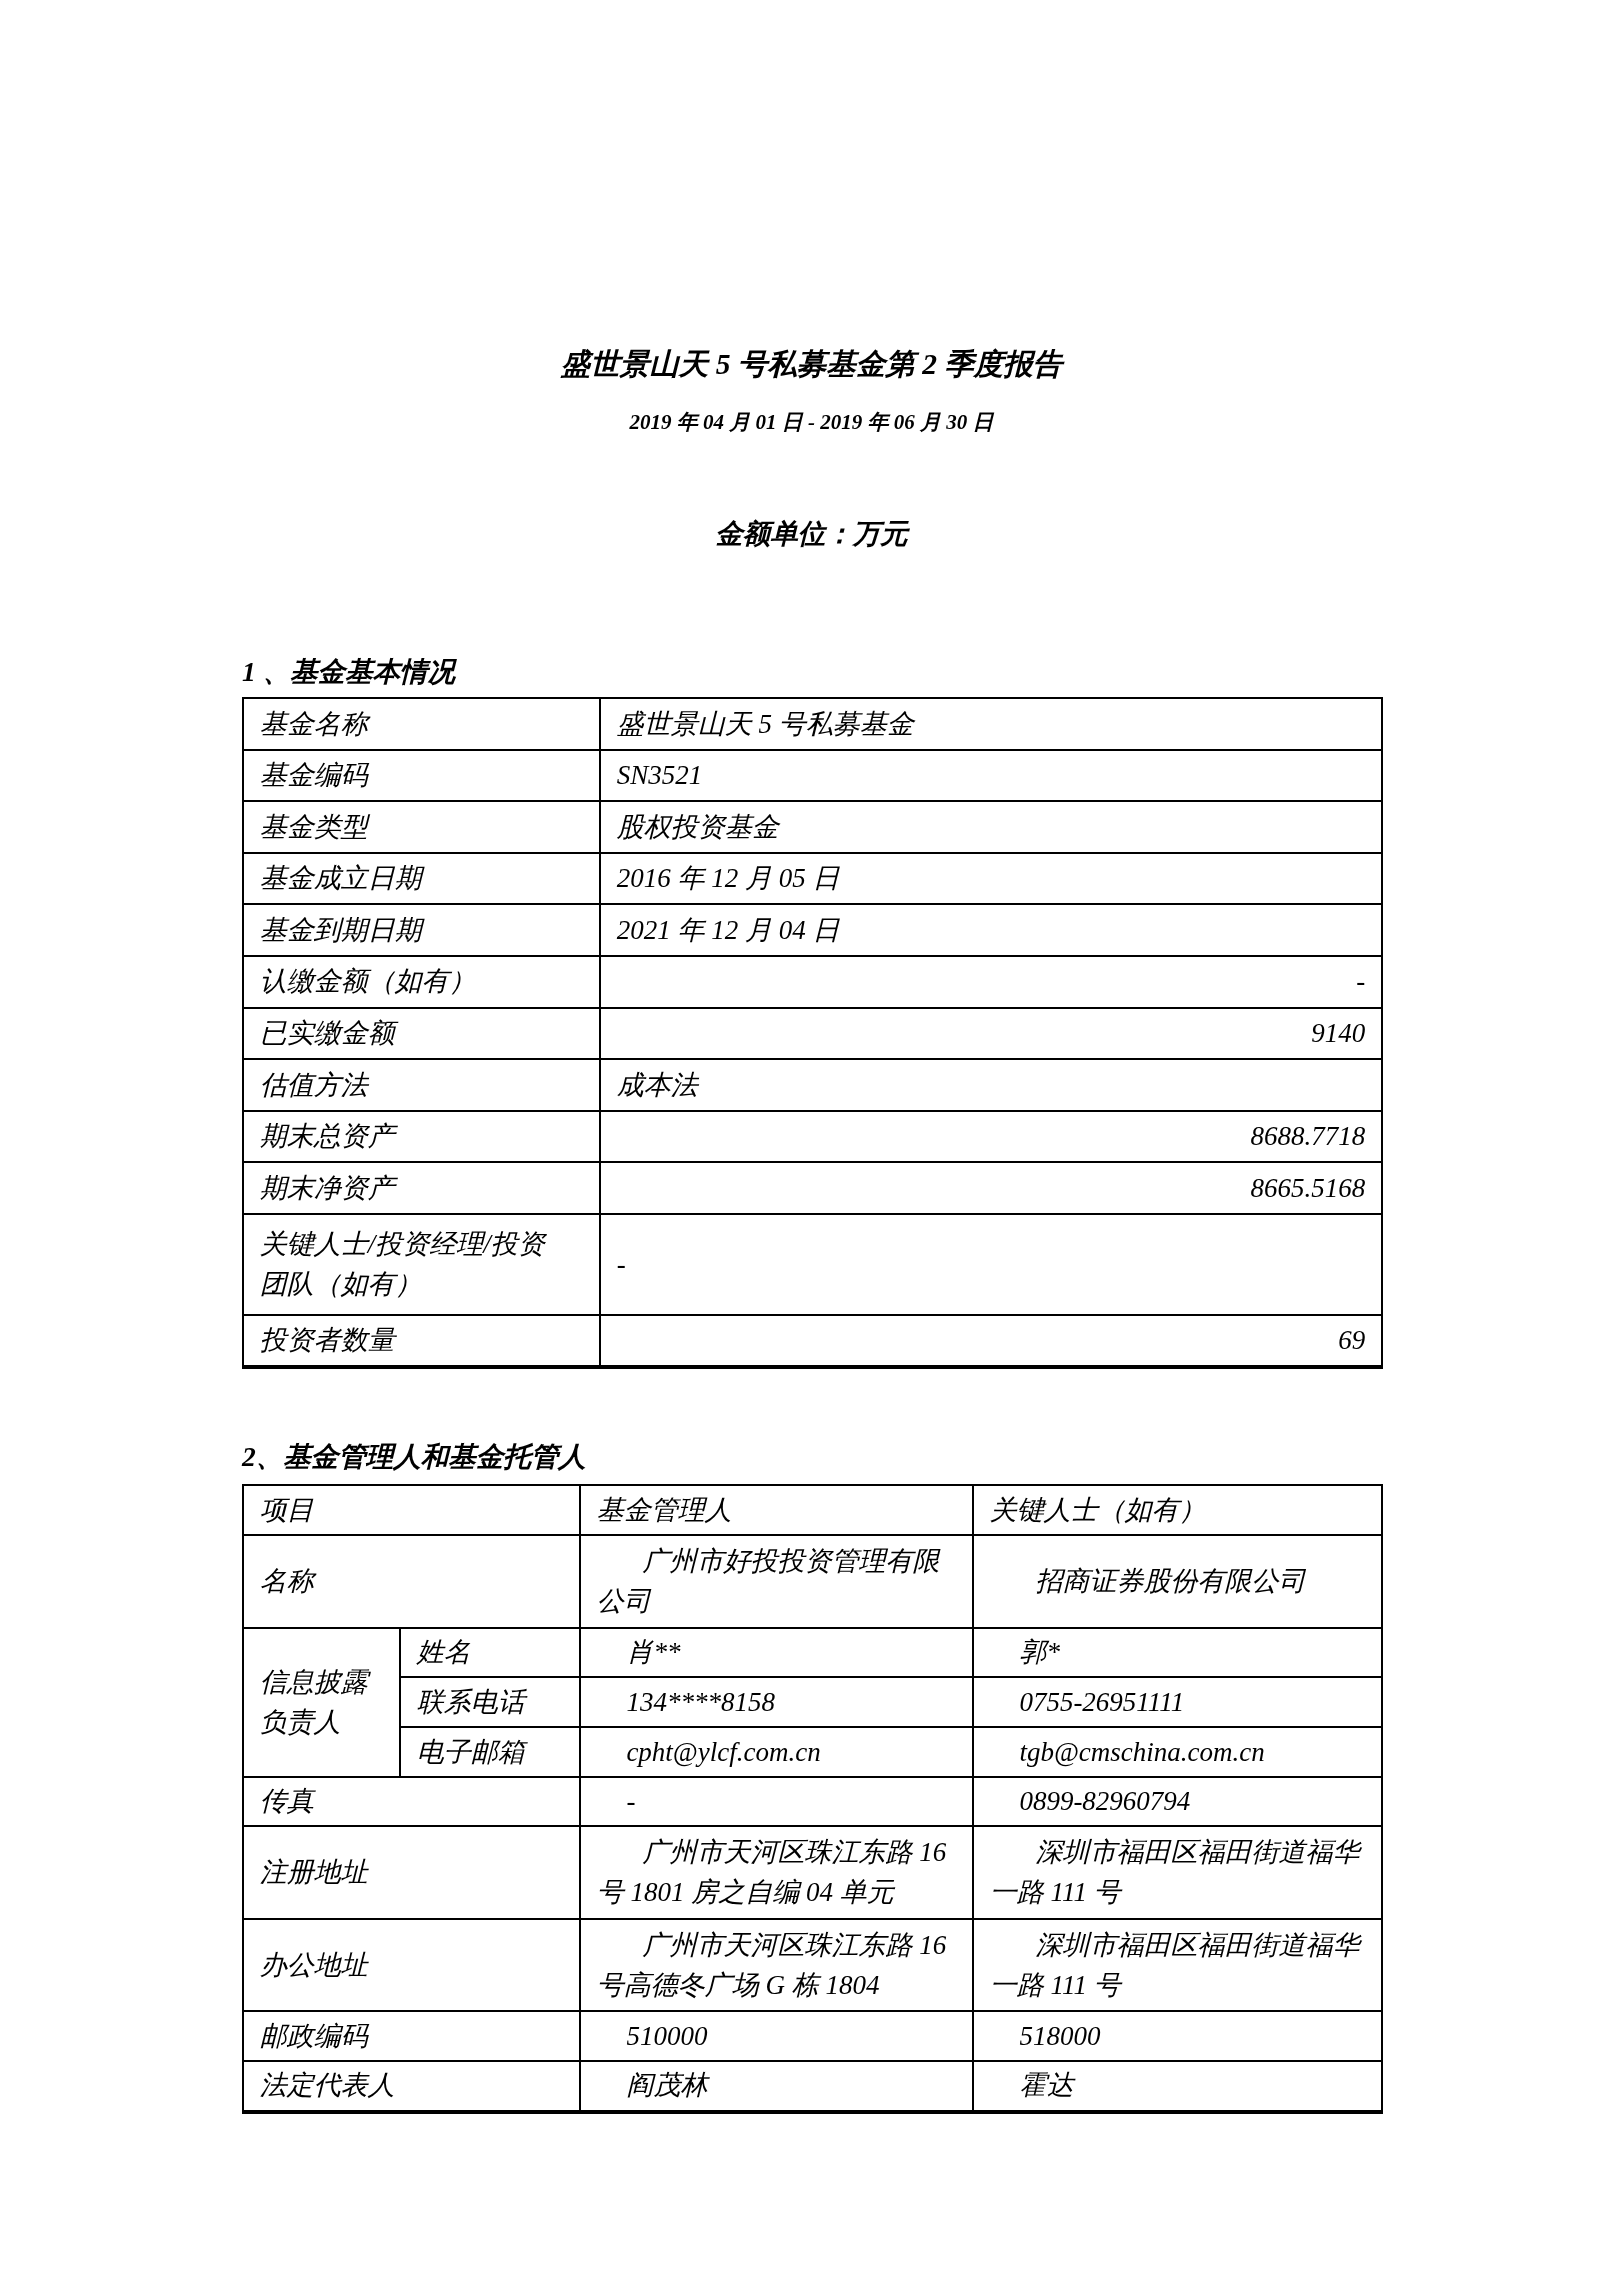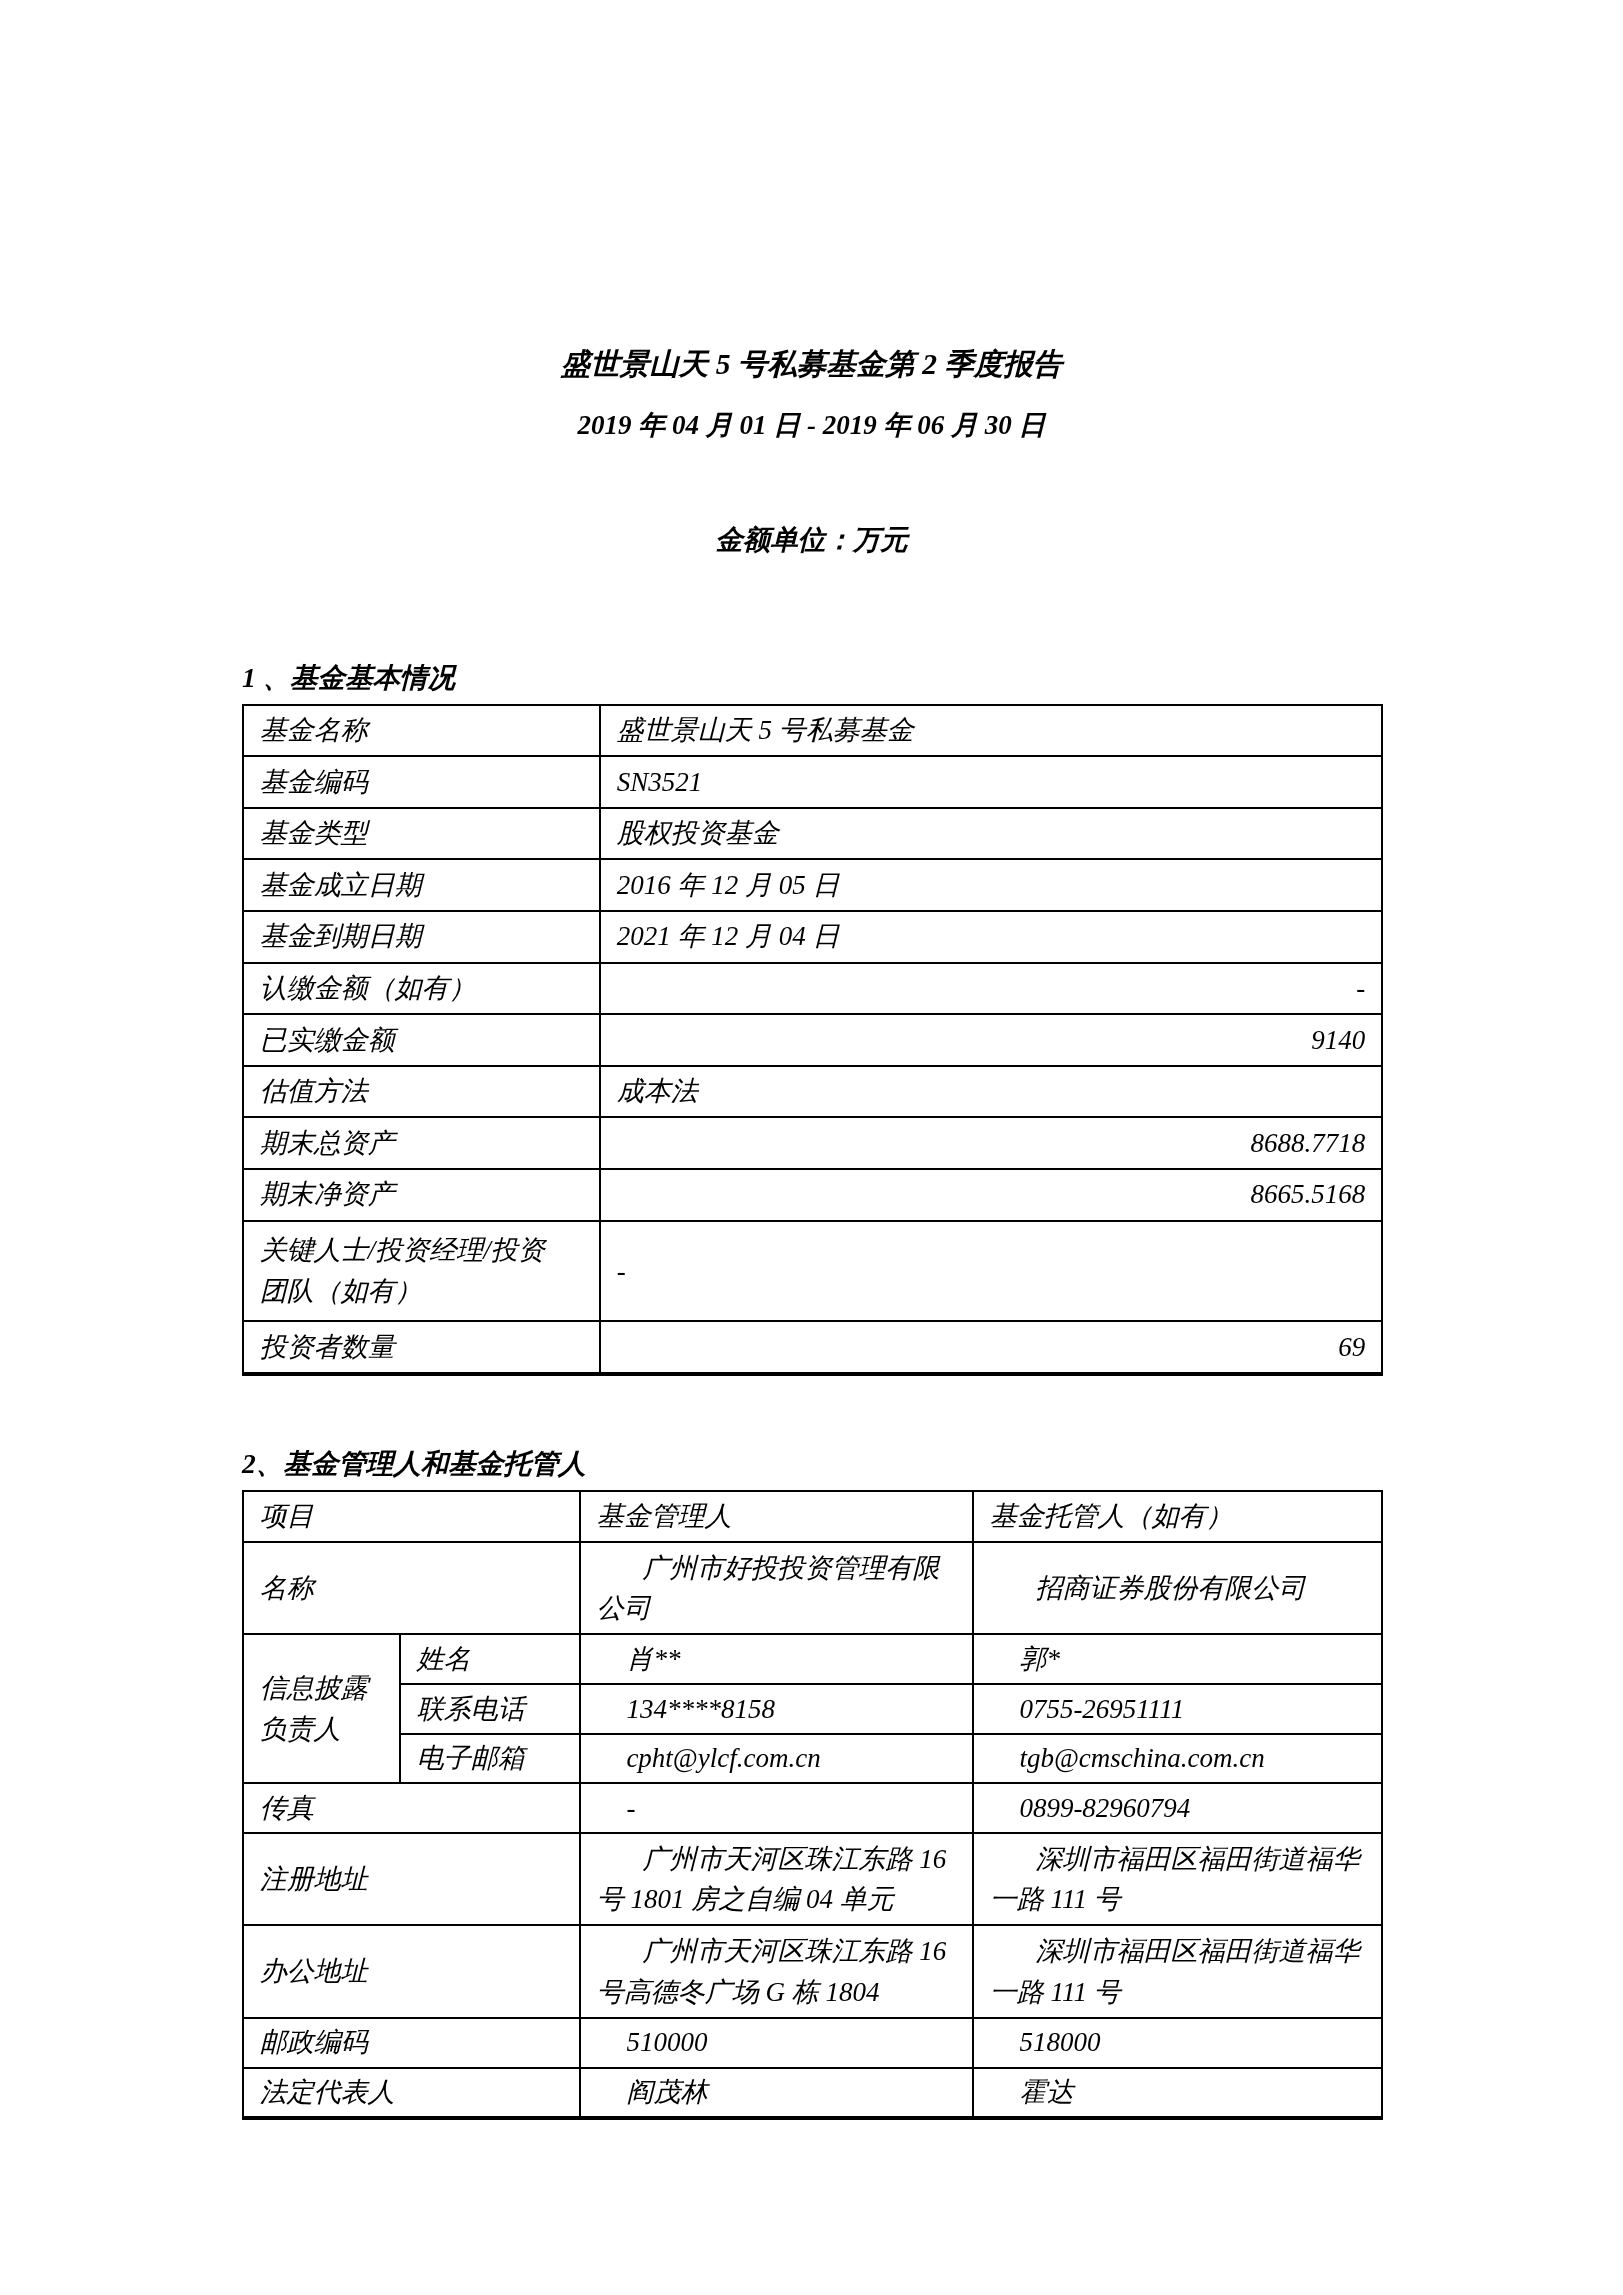--- a/index.html
+++ b/index.html
@@ -22,21 +22,21 @@
   .title {
     margin: 0;
     padding-top: 348px;
     font-size: 29.5px;
     font-weight: bold;
     text-align: center;
     line-height: 1.1;
   }
   .period {
     margin-top: 31px;
-    font-size: 27px;
+    font-size: 21px;
     font-weight: bold;
     text-align: center;
     line-height: 1.1;
   }
   .unit-note {
     margin-top: 84px;
     font-size: 27.5px;
     font-weight: bold;
     text-align: center;
     line-height: 1.1;
@@ -162,21 +162,21 @@
     <colgroup>
         <col class="c-sub1">
         <col class="c-sub2">
         <col class="c-mgr">
         <col class="c-cust">
       </colgroup>
     <tbody>
       <tr class="r-head">
         <td colspan="2">项目</td>
         <td>基金管理人</td>
-        <td>基金托管人（如有）</td>
+        <td>关键人士（如有）</td>
       </tr>
       <tr class="r-name">
         <td colspan="2">名称</td>
         <td class="para">广州市好投投资管理有限
 公司</td>
         <td class="para">招商证券股份有限公司</td>
       </tr>
       <tr>
         <td rowspan="3">信息披露
 负责人</td>

